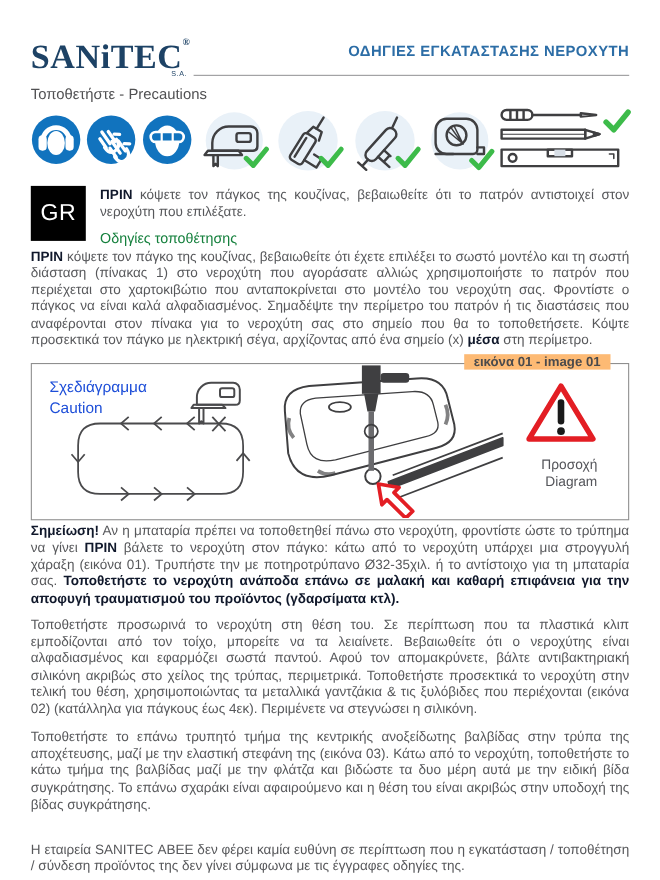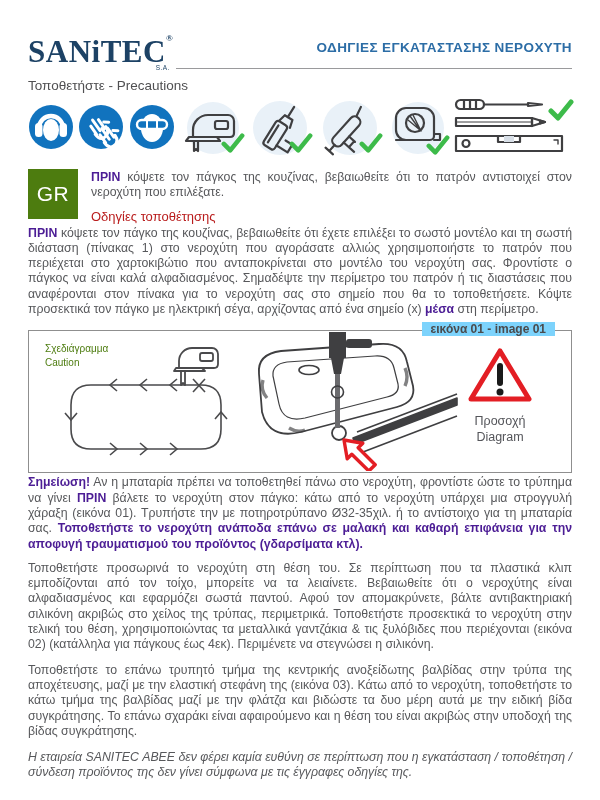--- a/index.html
+++ b/index.html
@@ -19,40 +19,40 @@
   
   .section-heading{margin-top:9px;font-size:13.5px;color:#505052;}
   
   .icons-row{margin-top:5px;height:58px;display:flex;align-items:center;justify-content:space-between;}
   .badge{width:46px;height:46px;flex:0 0 46px;}
   .toolicon{position:relative;height:58px;}
   .bgcircle{position:absolute;border-radius:50%;background:#e9f1f8;}
   .check{position:absolute;}
   
   .gr-row{margin-top:13px;display:flex;gap:13px;}
-  .gr-box{width:50px;height:50px;flex:0 0 50px;background:#4d7c0f;color:#fff;display:flex;align-items:center;justify-content:center;font-size:21px;letter-spacing:.5px;}
+  .gr-box{width:50px;height:50px;flex:0 0 50px;background:#000000;color:#fff;display:flex;align-items:center;justify-content:center;font-size:21px;letter-spacing:.5px;}
   .gr-col{flex:1;}
   .gr-text{font-size:13px;line-height:16.5px;padding-top:1px;}
-  .instructions-heading{margin-top:8px;font-size:13px;color:#b91c1c;}
+  .instructions-heading{margin-top:8px;font-size:13px;color:#15803d;}
   
   .para{font-size:12.3px;line-height:15.3px;text-align:justify;margin:0;}
-  .para b{color:#4c1d95;}
+  .para b{color:#0f172a;}
   .p1{margin-top:2px;}
   .note{margin-top:2px;}
   .p3{margin-top:9px;}
   .p4{margin-top:10px;}
-  .footer-para{margin-top:11px;font-style:italic;}
+  .footer-para{margin-top:26px;}
   
   .figure-box{position:relative;margin-top:13px;height:141px;border:1.5px solid #8f8f8f;}
-  .figure-tag{position:absolute;top:-9px;right:16px;background:#7dd3fc;padding:0 9px;font-weight:bold;font-size:12px;color:#4a4a4c;}
-  .diagram-label{position:absolute;left:16px;top:11px;font-size:10px;line-height:1.35;color:#4d7c0f;}
+  .figure-tag{position:absolute;top:-9px;right:16px;background:#fdba74;padding:0 9px;font-weight:bold;font-size:12px;color:#4a4a4c;}
+  .diagram-label{position:absolute;left:16px;top:11px;font-size:14px;line-height:1.35;color:#1d4ed8;}
   .cutpath-svg{position:absolute;left:22px;top:42px;}
   .jigsaw2-svg{position:absolute;left:138px;top:2px;}
   .sink-svg{position:absolute;left:200px;top:1px;}
-  .caution-wrap{position:absolute;right:28px;top:14px;width:86px;text-align:center;}
+  .caution-wrap{position:absolute;right:28px;top:14px;width:86px;text-align:right;}
   .caution-label{margin-top:5px;font-size:12.5px;line-height:1.25;color:#54555a;}
   .art{stroke:#3f3f41;fill:none;stroke-width:2.2;stroke-linecap:round;stroke-linejoin:round;}
 </style>
 </head>
 <body>
 
 <div class="page">
 
   <div class="header">
     <div class="logo-block">

